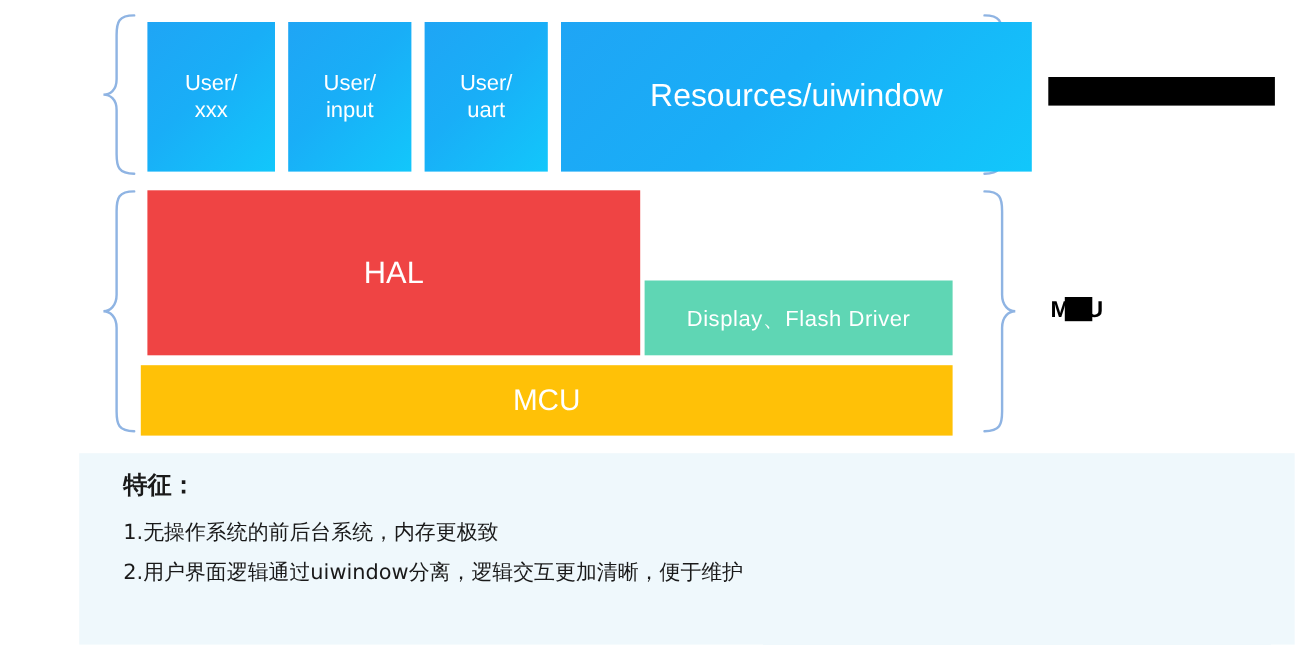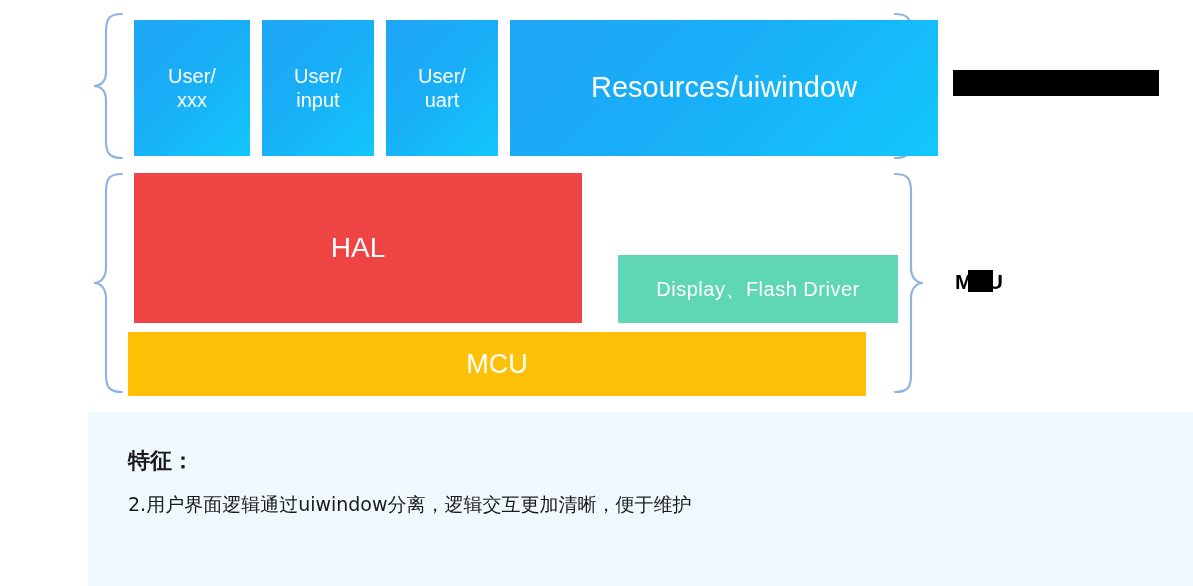--- a/index.html
+++ b/index.html
@@ -66,21 +66,20 @@
   }
   #driver-box {
     position: absolute;
     left: 586px; top: 255px;
     width: 280px; height: 68px;
     background: #5FD6B4;
     color: #ffffff;
     display: flex; align-items: center; justify-content: center;
     font-size: 20px;
     letter-spacing: 0.5px;
-    margin-left: 32px;
   }
   #mcu-box {
     position: absolute;
     left: 128px; top: 332px;
     width: 738px; height: 64px;
     background: #FFC107;
     color: #ffffff;
     display: flex; align-items: center; justify-content: center;
     font-size: 27px;
   }
@@ -100,24 +99,24 @@
   .redaction {
     position: absolute;
     background: #000000;
   }
   #redaction-app { left: 953px; top: 70px; width: 206px; height: 26px; }
   #redaction-mcu { left: 968px; top: 270px; width: 25px; height: 22px; }
 
   
   #features-panel {
     position: absolute;
-    left: 88px; top: 412px;
+    left: 72px; top: 412px;
     width: 1105px; height: 174px;
     background: #EFF8FC;
-    padding: 34px 0 0 40px;
+    padding: 14px 0 0 40px;
     font-family: "DejaVu Sans", "Liberation Sans", sans-serif;
   }
   #features-title {
     font-size: 22px;
     color: #1a1a1a;
     font-weight: 700;
     margin-bottom: 10px;
   }
   .feature-line {
     font-size: 19px;
@@ -171,16 +170,17 @@
   <div id="mcu-box">MCU</div>
 
   <div class="side-label" id="label-app"></div>
   <div class="redaction" id="redaction-app"></div>
 
   <div class="side-label" id="label-mcu">MCU</div>
   <div class="redaction" id="redaction-mcu"></div>
 
   <div id="features-panel">
     <div id="features-title">特征：</div>
+    <div class="feature-line">1.无操作系统的前后台系统，内存更极致</div>
     <div class="feature-line">2.用户界面逻辑通过uiwindow分离，逻辑交互更加清晰，便于维护</div>
   </div>
 
 </div>
 
 </body></html>

